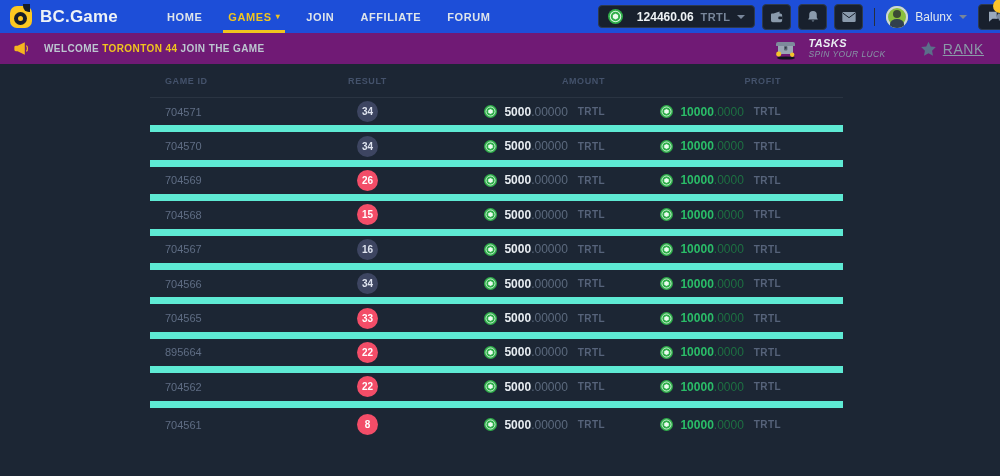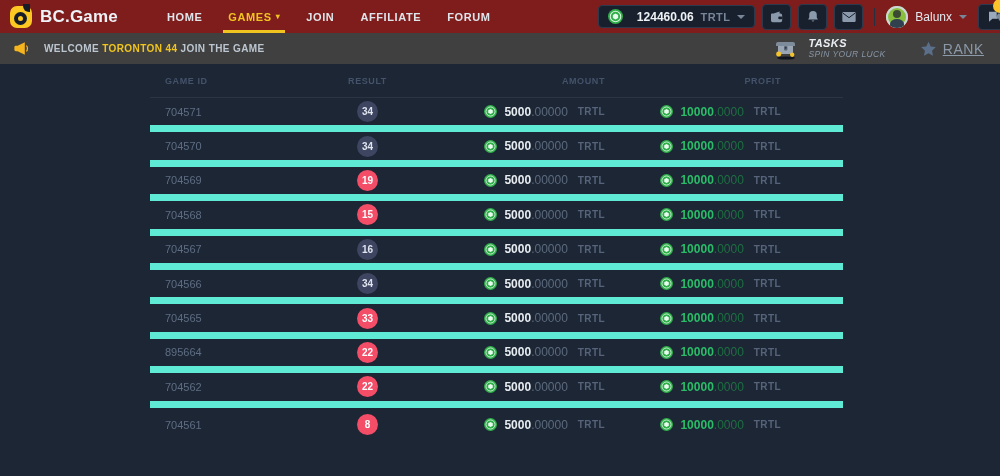--- a/index.html
+++ b/index.html
@@ -1,21 +1,21 @@
 <!DOCTYPE html>
 <html><head>
 <meta charset="utf-8">
 <style>
   * { margin:0; padding:0; box-sizing:border-box; }
   html,body { width:1000px; height:476px; }
   body { font-family:"Liberation Sans", sans-serif; background:#1c2634; overflow:hidden; }
   .screen { position:relative; width:1000px; height:476px; overflow:hidden; }
 
   
-  .navbar { display:flex; align-items:center; height:33px; background:#7f1d1d; padding:0 0 0 10px; position:relative; }
+  .navbar { display:flex; align-items:center; height:33px; background:#1d4ed8; padding:0 0 0 10px; position:relative; }
   .logo { display:flex; align-items:center; gap:8px; cursor:pointer; }
   .logo-mark { position:relative; width:22px; height:22px; background:#fdc821; border-radius:7px 7px 7px 7px; }
   .logo-mark::before { content:""; position:absolute; left:4px; top:6px; width:13px; height:13px; background:#161d29; border-radius:50%; }
   .logo-mark::after { content:""; position:absolute; left:8px; top:10px; width:5px; height:5px; background:#fdc821; border-radius:50%; }
   .logo-notch { position:absolute; right:2px; top:-2px; width:7px; height:8px; background:#161d29; border-radius:0 0 0 6px; }
   .brand-text { color:#eef2f6; font-size:17px; font-weight:bold; letter-spacing:.2px; }
 
   .nav-list { display:flex; align-items:stretch; margin-left:36px; height:33px; }
   .nav-item { position:relative; display:flex; align-items:center; padding:0 13px; color:#dfe5ea; font-size:11px; font-weight:bold; letter-spacing:.6px; cursor:pointer; }
   .nav-item .caret { font-size:8px; margin-left:4px; color:#f0c41f; }
@@ -32,21 +32,21 @@
   .v-div { width:1px; height:18px; background:#26303f; margin:0 4px; }
   .user-chip { display:flex; align-items:center; gap:7px; cursor:pointer; }
   .avatar { position:relative; width:22px; height:22px; border-radius:50%; background:#8abf3e; box-shadow:0 0 0 2px #cdd6db inset; overflow:hidden; }
   .avatar::before { content:""; position:absolute; left:7px; top:4px; width:8px; height:8px; background:#3c4a34; border-radius:50%; }
   .avatar::after { content:""; position:absolute; left:4px; top:13px; width:14px; height:10px; background:#31404e; border-radius:50% 50% 0 0; }
   .user-name { color:#e2e8ee; font-size:12px; }
   .chat-btn { position:relative; width:34px; height:26px; margin-left:4px; margin-right:-12px; border:1px solid #2d3a4e; border-radius:4px; display:flex; align-items:center; justify-content:center; color:#9aa9bb; background:#18202d; cursor:pointer; }
   .chat-badge { position:absolute; top:-6px; left:14px; min-width:16px; height:14px; background:#fdc32a; border-radius:8px; }
 
   
-  .announce { display:flex; align-items:center; height:31px; background:#404040; padding:0 16px 0 14px; gap:12px; }
+  .announce { display:flex; align-items:center; height:31px; background:#701a75; padding:0 16px 0 14px; gap:12px; }
   .announce-text { font-size:10px; font-weight:bold; letter-spacing:.4px; color:#bcc6d0; cursor:pointer; }
   .announce-text .hl { color:#f0c41f; }
   .announce-right { margin-left:auto; display:flex; align-items:center; gap:34px; }
   .tasks-widget { display:flex; align-items:center; gap:9px; cursor:pointer; }
   .tasks-txt { display:flex; flex-direction:column; line-height:1.15; }
   .tasks-title { color:#e9edf2; font-size:11px; font-weight:bold; font-style:italic; letter-spacing:.4px; }
   .tasks-sub { color:#8795a6; font-size:8.5px; font-style:italic; letter-spacing:.4px; }
   .rank-widget { display:flex; align-items:center; gap:6px; cursor:pointer; }
   .rank-label { color:#8b99a8; font-size:14px; letter-spacing:.6px;text-decoration:underline; }
 
@@ -240,21 +240,21 @@
               <path d="M8 4.8l2.8 1.6v3.2L8 11.2 5.2 9.6V6.4z" fill="#e9fbee"></path>
             </svg>
             <span class="p-int">10000</span>
             <span class="p-dec">.0000</span>
             <span class="cur">TRTL</span>
           </div>
         </div>
         <div class="trow">
           <div class="td c-id">704569</div>
           <div class="td c-result">
-            <span class="badge red">19</span>
+            <span class="badge red">26</span>
           </div>
           <div class="td c-amount">
             <svg class="coin" viewBox="0 0 16 16" width="13" height="13">
               <circle cx="8" cy="8" r="8" fill="#2fae4a"></circle>
               <circle cx="8" cy="8" r="5.6" fill="none" stroke="#d7f5dd" stroke-width="1.1"></circle>
               <path d="M8 4.8l2.8 1.6v3.2L8 11.2 5.2 9.6V6.4z" fill="#e9fbee"></path>
             </svg>
             <span class="amt-int">5000</span>
             <span class="amt-dec">.00000</span>
             <span class="cur">TRTL</span>

